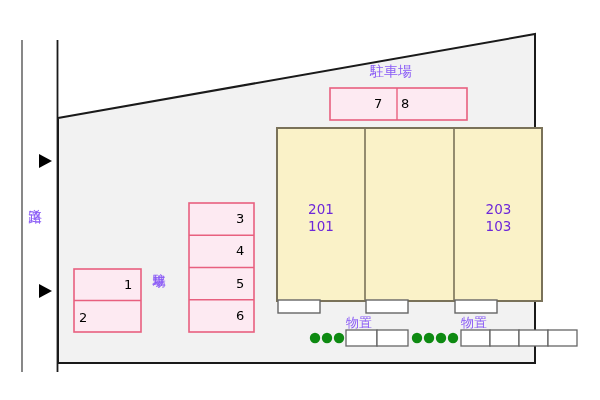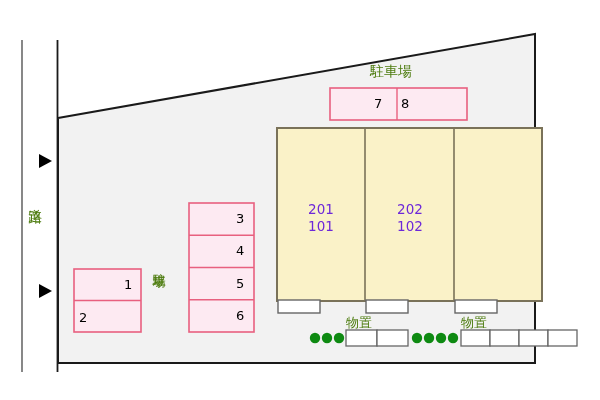--- a/index.html
+++ b/index.html
@@ -47,21 +47,21 @@
     text-align: center;
     color: #6d28d9;
     font-size: 13.5px;
     line-height: 1.25;
     white-space: pre-line;
   }
   .jp {
     font-family: "DejaVu Sans", "Liberation Sans", sans-serif;
     font-size: 13px;
     font-weight: 500;
-    color: #4d7c0f;
+    color: #8b5cf6;
   }
 </style>
 </head>
 <body>
 
 <div id="plan">
 
   <svg class="svg-layer" viewBox="0 0 600 400">
 
     <g>
@@ -135,19 +135,19 @@
   <div class="num" style="left:124px; top:278px;">1</div>
   <div class="num" style="left:79px; top:311px;">2</div>
 
   <div class="num" style="left:236px; top:212px;">3</div>
   <div class="num" style="left:236px; top:244px;">4</div>
   <div class="num" style="left:236px; top:277px;">5</div>
   <div class="num" style="left:236px; top:309px;">6</div>
 
   <div class="unit-num" style="left:277px; top:201px; width:88px;">201
 101</div>
-  <div class="unit-num" style="left:366px; top:201px; width:88px;">202
-102</div>
+  <div class="unit-num" style="left:455px; top:201px; width:87px;">203
+103</div>
 
   <div class="lbl jp" style="left:346px; top:316px; font-size:13px;">物置</div>
   <div class="lbl jp" style="left:461px; top:316px; font-size:13px;">物置</div>
 
 </div>
 
 </body></html>

